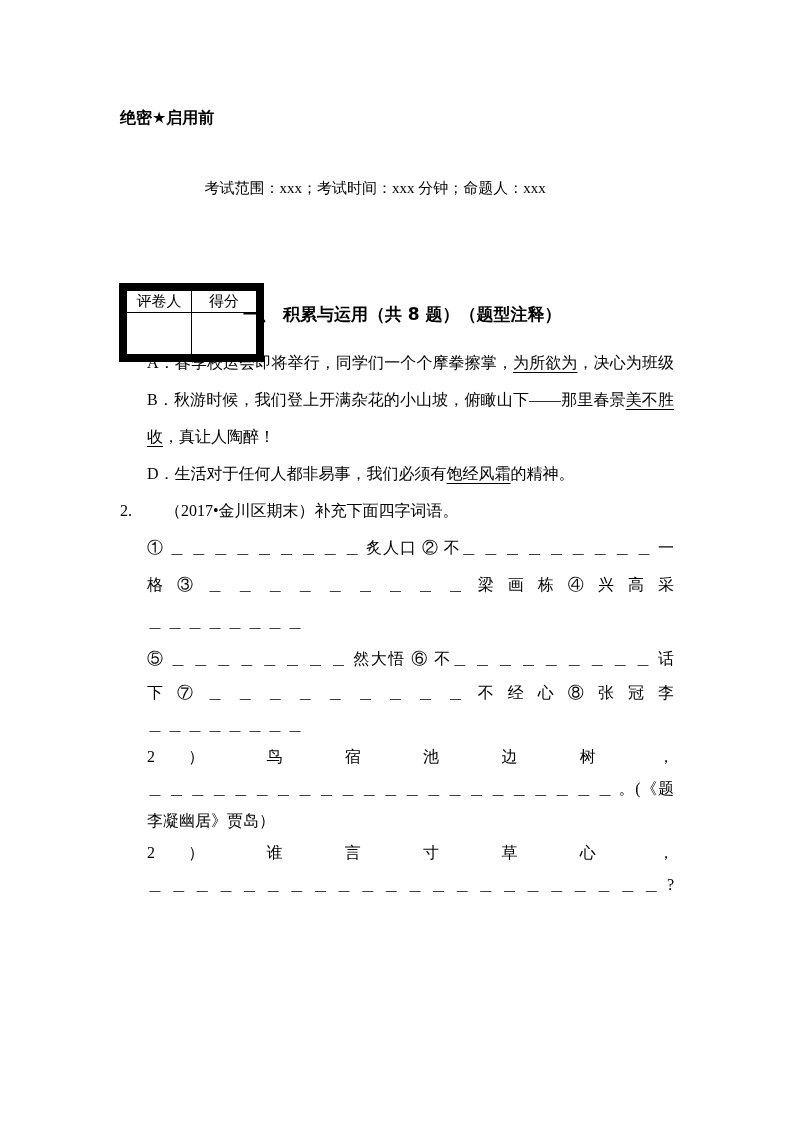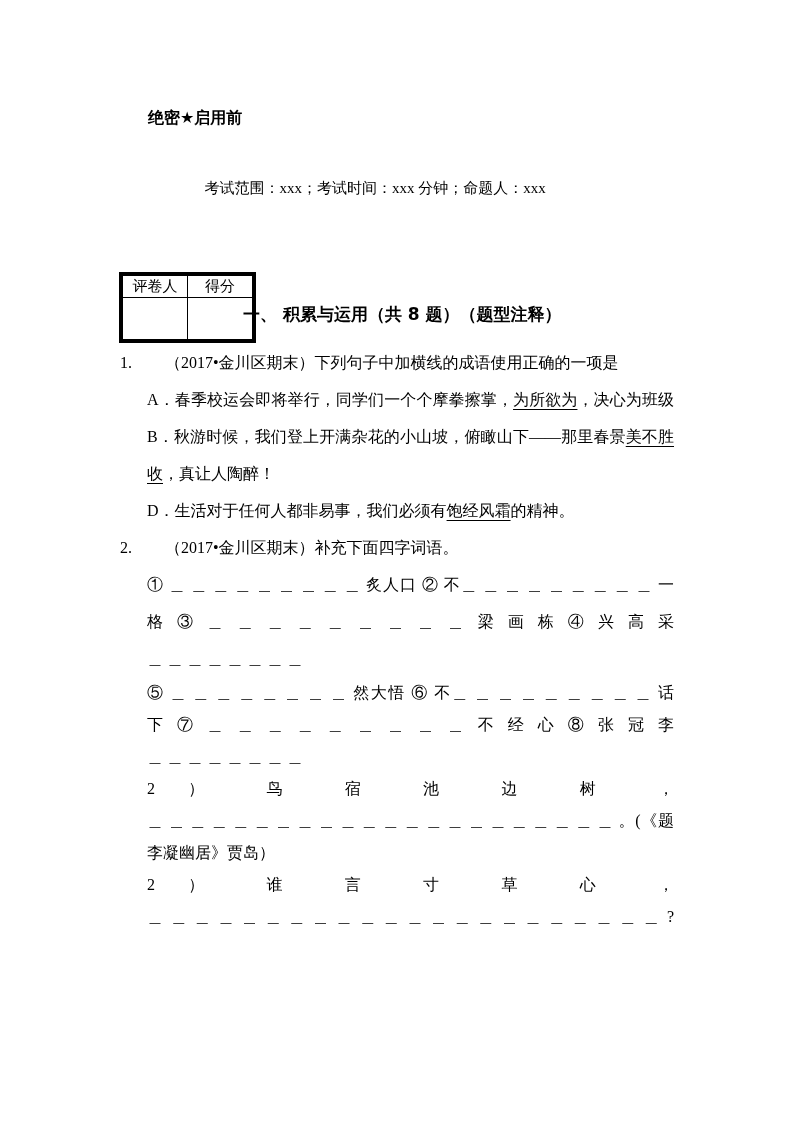--- a/index.html
+++ b/index.html
@@ -7,43 +7,43 @@
     position:relative;
     width:793px;height:1122px;
     background:#ffffff;
     color:#000;
     font-family:"Liberation Serif", serif;
     overflow:hidden;
   }
   .secret{
     position:absolute;left:120px;top:108px;
     font-family:"DejaVu Sans", sans-serif;
-    font-weight:bold;font-size:16px;line-height:20px;margin-left:28px;
+    font-weight:bold;font-size:16px;line-height:20px;
   }
   .title{
     position:absolute;left:120px;top:143px;width:554px;
     box-sizing:border-box;padding-right:42px;
     text-align:center;
     font-family:"DejaVu Sans", sans-serif;
     font-weight:bold;font-size:20px;line-height:26px;
   }
   .subtitle{
     position:absolute;left:120px;top:178px;width:554px;
     box-sizing:border-box;padding-right:44px;
     text-align:center;
     font-size:15px;line-height:20px;
   }
   .notices{
     position:absolute;left:120px;top:201px;
     font-size:15px;line-height:20px;
   }
   .score-table{
-    position:absolute;left:119px;top:272px;
+    position:absolute;left:119px;top:283px;
     border-collapse:collapse;
-    border:4px solid #000000;
+    border:8px solid #000000;
     table-layout:fixed;
   }
   .score-table td{
     border:1.5px solid #000;
     width:64px;
     text-align:center;
     font-size:15px;
     padding:0;
   }
   .score-table tr.hdr td{height:21px;}
@@ -84,21 +84,20 @@
     <tr class="entry">
       <td></td>
       <td></td>
     </tr>
   </tbody>
     </table>
 
   <div class="section-heading">一、 积累与运用（共 8 题）（题型注释）</div>
 
   <div class="body-lines">
-      <div class="line"><span class="qnum">1.</span><span>（2017•金川区期末）下列句子中加横线的成语使用正确的一项是</span></div>
       <div class="line indent justify"><span>A．春季校运会即将举行，同学们一个个摩拳擦掌，</span><span class="u">为所欲为</span><span>，决心为班级</span></div>
       <div class="line indent justify"><span>B．秋游时候，我们登上开满杂花的小山坡，俯瞰山下——那里春景</span><span class="u">美不胜</span></div>
       <div class="line indent"><span class="u">收</span><span>，真让人陶醉！</span></div>
       <div class="line indent"><span>D．生活对于任何人都非易事，我们必须有</span><span class="u">饱经风霜</span><span>的精神。</span></div>
       <div class="line"><span class="qnum">2.</span><span>（2017•金川区期末）补充下面四字词语。</span></div>
       <div class="line indent justify"><span>① ＿ ＿ ＿ ＿ ＿ ＿ ＿ ＿ ＿ 炙人口 ② 不＿ ＿ ＿ ＿ ＿ ＿ ＿ ＿ ＿ 一</span></div>
       <div class="line indent justify"><span>格 ③ ＿ ＿ ＿ ＿ ＿ ＿ ＿ ＿ ＿ 梁 画 栋 ④ 兴 高 采</span></div>
       <div class="line indent"><span>＿ ＿ ＿ ＿ ＿ ＿ ＿ ＿</span></div>
       <div class="line indent justify"><span>⑤ ＿ ＿ ＿ ＿ ＿ ＿ ＿ ＿ 然大悟 ⑥ 不＿ ＿ ＿ ＿ ＿ ＿ ＿ ＿ ＿ 话</span></div>
       <div class="line indent justify"><span>下 ⑦ ＿ ＿ ＿ ＿ ＿ ＿ ＿ ＿ ＿ 不 经 心 ⑧ 张 冠 李</span></div>

